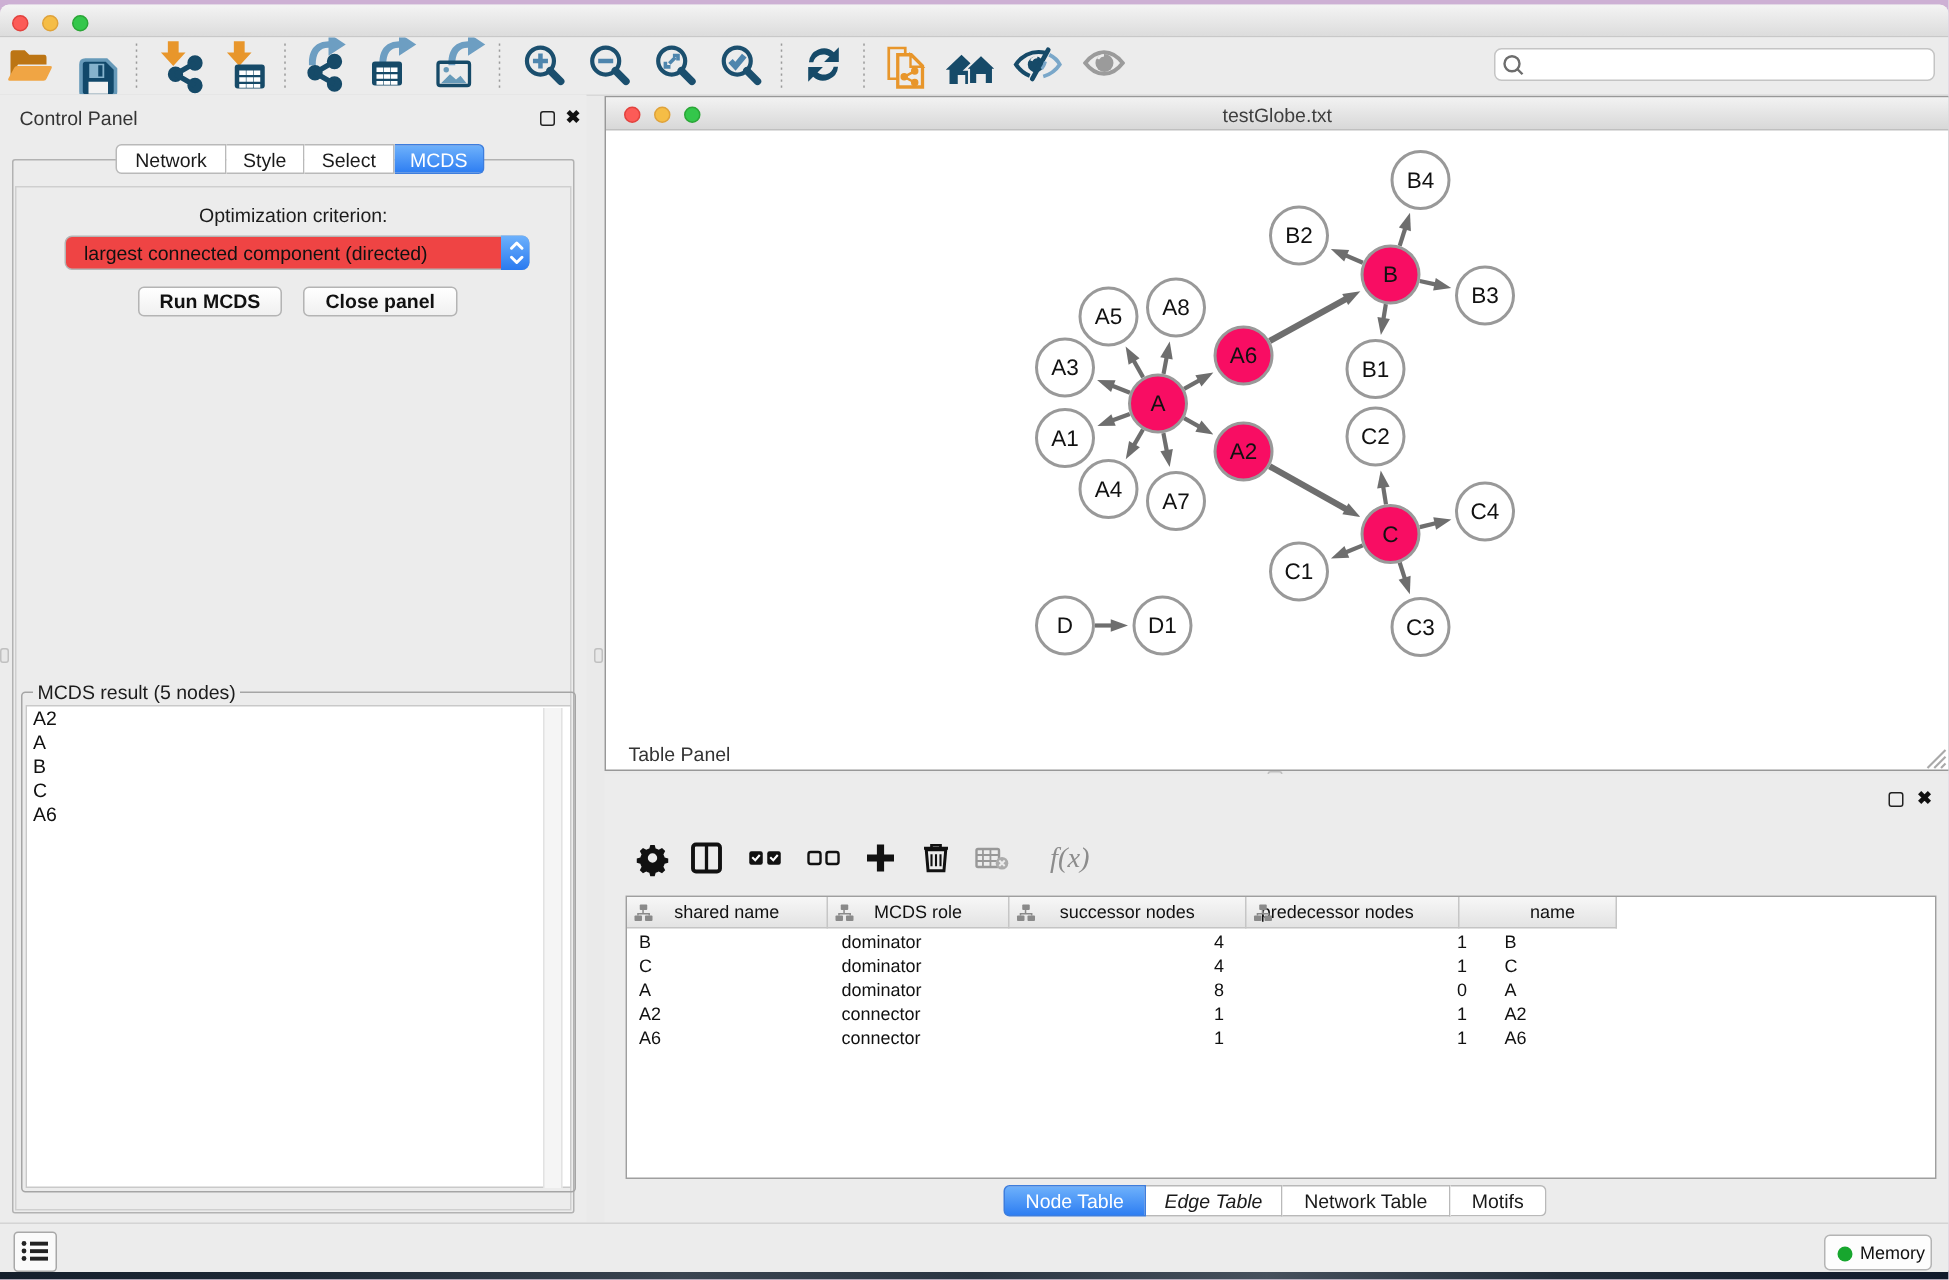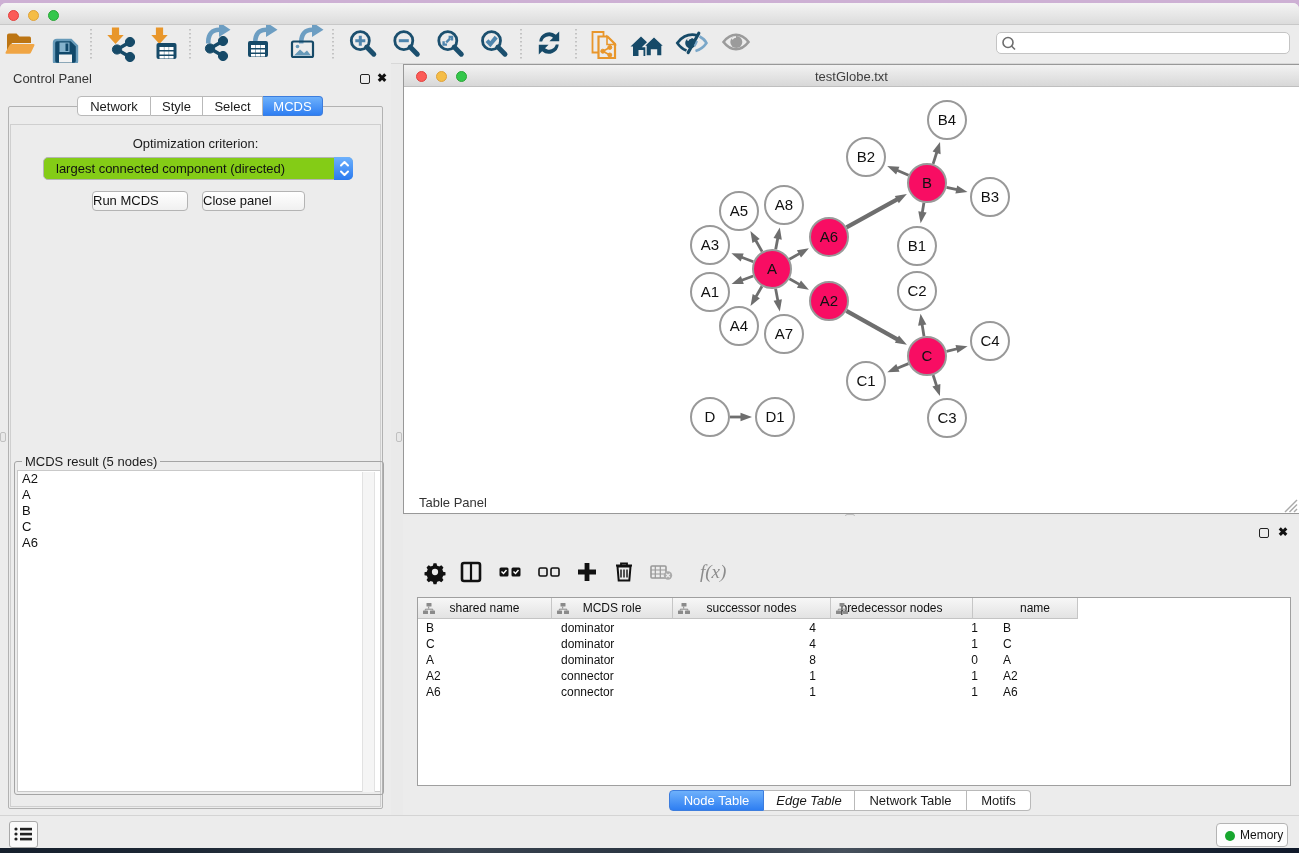--- a/index.html
+++ b/index.html
@@ -26,23 +26,23 @@
 .xicon { position:absolute; font-size:12px; font-weight:bold; color:#111; }
 
 #cptabs { position:absolute; left:77px; top:96px; height:20px; display:flex; font-size:13px; }
 #cptabs .tab { background:#ffffff; border:1px solid #b9b9b9; border-left:none; color:#1a1a1a; display:flex; align-items:center; justify-content:center; }
 #cptabs .tab:first-child { border-left:1px solid #b9b9b9; border-radius:4px 0 0 4px; }
 #cptabs .tab:last-child { border-radius:0 4px 4px 0; }
 #cptabs .tab.sel { background:linear-gradient(#6eb1fb,#2e7ef2); color:#fff; border-color:#3d7ddd; }
 #cpbox { position:absolute; left:8px; top:106px; width:375px; height:703px; border:1px solid #b2b2b2; border-radius:2px; background:#ececec; }
 #cpbox2 { position:absolute; left:10px; top:124px; width:371px; height:683px; border:1px solid #cfcfcf; background:#ececec; }
 #optlabel { position:absolute; left:0; top:136px; width:391px; text-align:center; font-size:13px; color:#1c1c1c; }
-#dropdown { position:absolute; left:43px; top:157px; width:310px; height:23px; background:#84cc16; border:1px solid #b5b5b5; border-radius:5px; font-size:13px; color:#111; line-height:21px; padding-left:12px; }
+#dropdown { position:absolute; left:43px; top:157px; width:310px; height:23px; background:#ef4444; border:1px solid #b5b5b5; border-radius:5px; font-size:13px; color:#111; line-height:21px; padding-left:12px; }
 #dropdown .spin { position:absolute; right:-1px; top:-1px; width:19px; height:23px; background:linear-gradient(#6db1fc,#2a7af0); border-radius:0 5px 5px 0; }
-.btn { position:absolute; height:20px; background:linear-gradient(#ffffff,#f0f0f0); border:1px solid #b4b4b4; border-radius:4px; font-size:13px; color:#111; line-height:18px; }
+.btn { position:absolute; height:20px; background:linear-gradient(#ffffff,#f0f0f0); border:1px solid #b4b4b4; border-radius:4px; font-size:13px; color:#111; text-align:center; line-height:18px;font-weight:bold; }
 
 #fs { position:absolute; left:14px; top:461px; width:370px; height:334px; border:1px solid #a5a5a5; border-radius:3px; }
 #fs .lg { position:absolute; left:7px; top:-8px; background:#ececec; padding:0 3px; font-size:13px; color:#1c1c1c; }
 #fslist { position:absolute; left:2px; top:8px; width:364px; height:322px; background:#fff; border:1px solid #c9c9c9; font-size:13px; color:#111; }
 #fslist .row { padding-left:4px; height:16px; line-height:16px; }
 #fstrack { position:absolute; right:5px; top:1px; width:13px; height:320px; background:#f5f5f5; border-left:1px solid #e2e2e2; border-right:1px solid #e2e2e2; }
 
 .grip { position:absolute; width:6px; height:10px; background:#e8e8e8; border:1px solid #c0c0c0; border-radius:2px; }
 
 #nw { position:absolute; left:403px; top:64px; width:897px; height:450px; background:#fff; border:1px solid #989898; }

